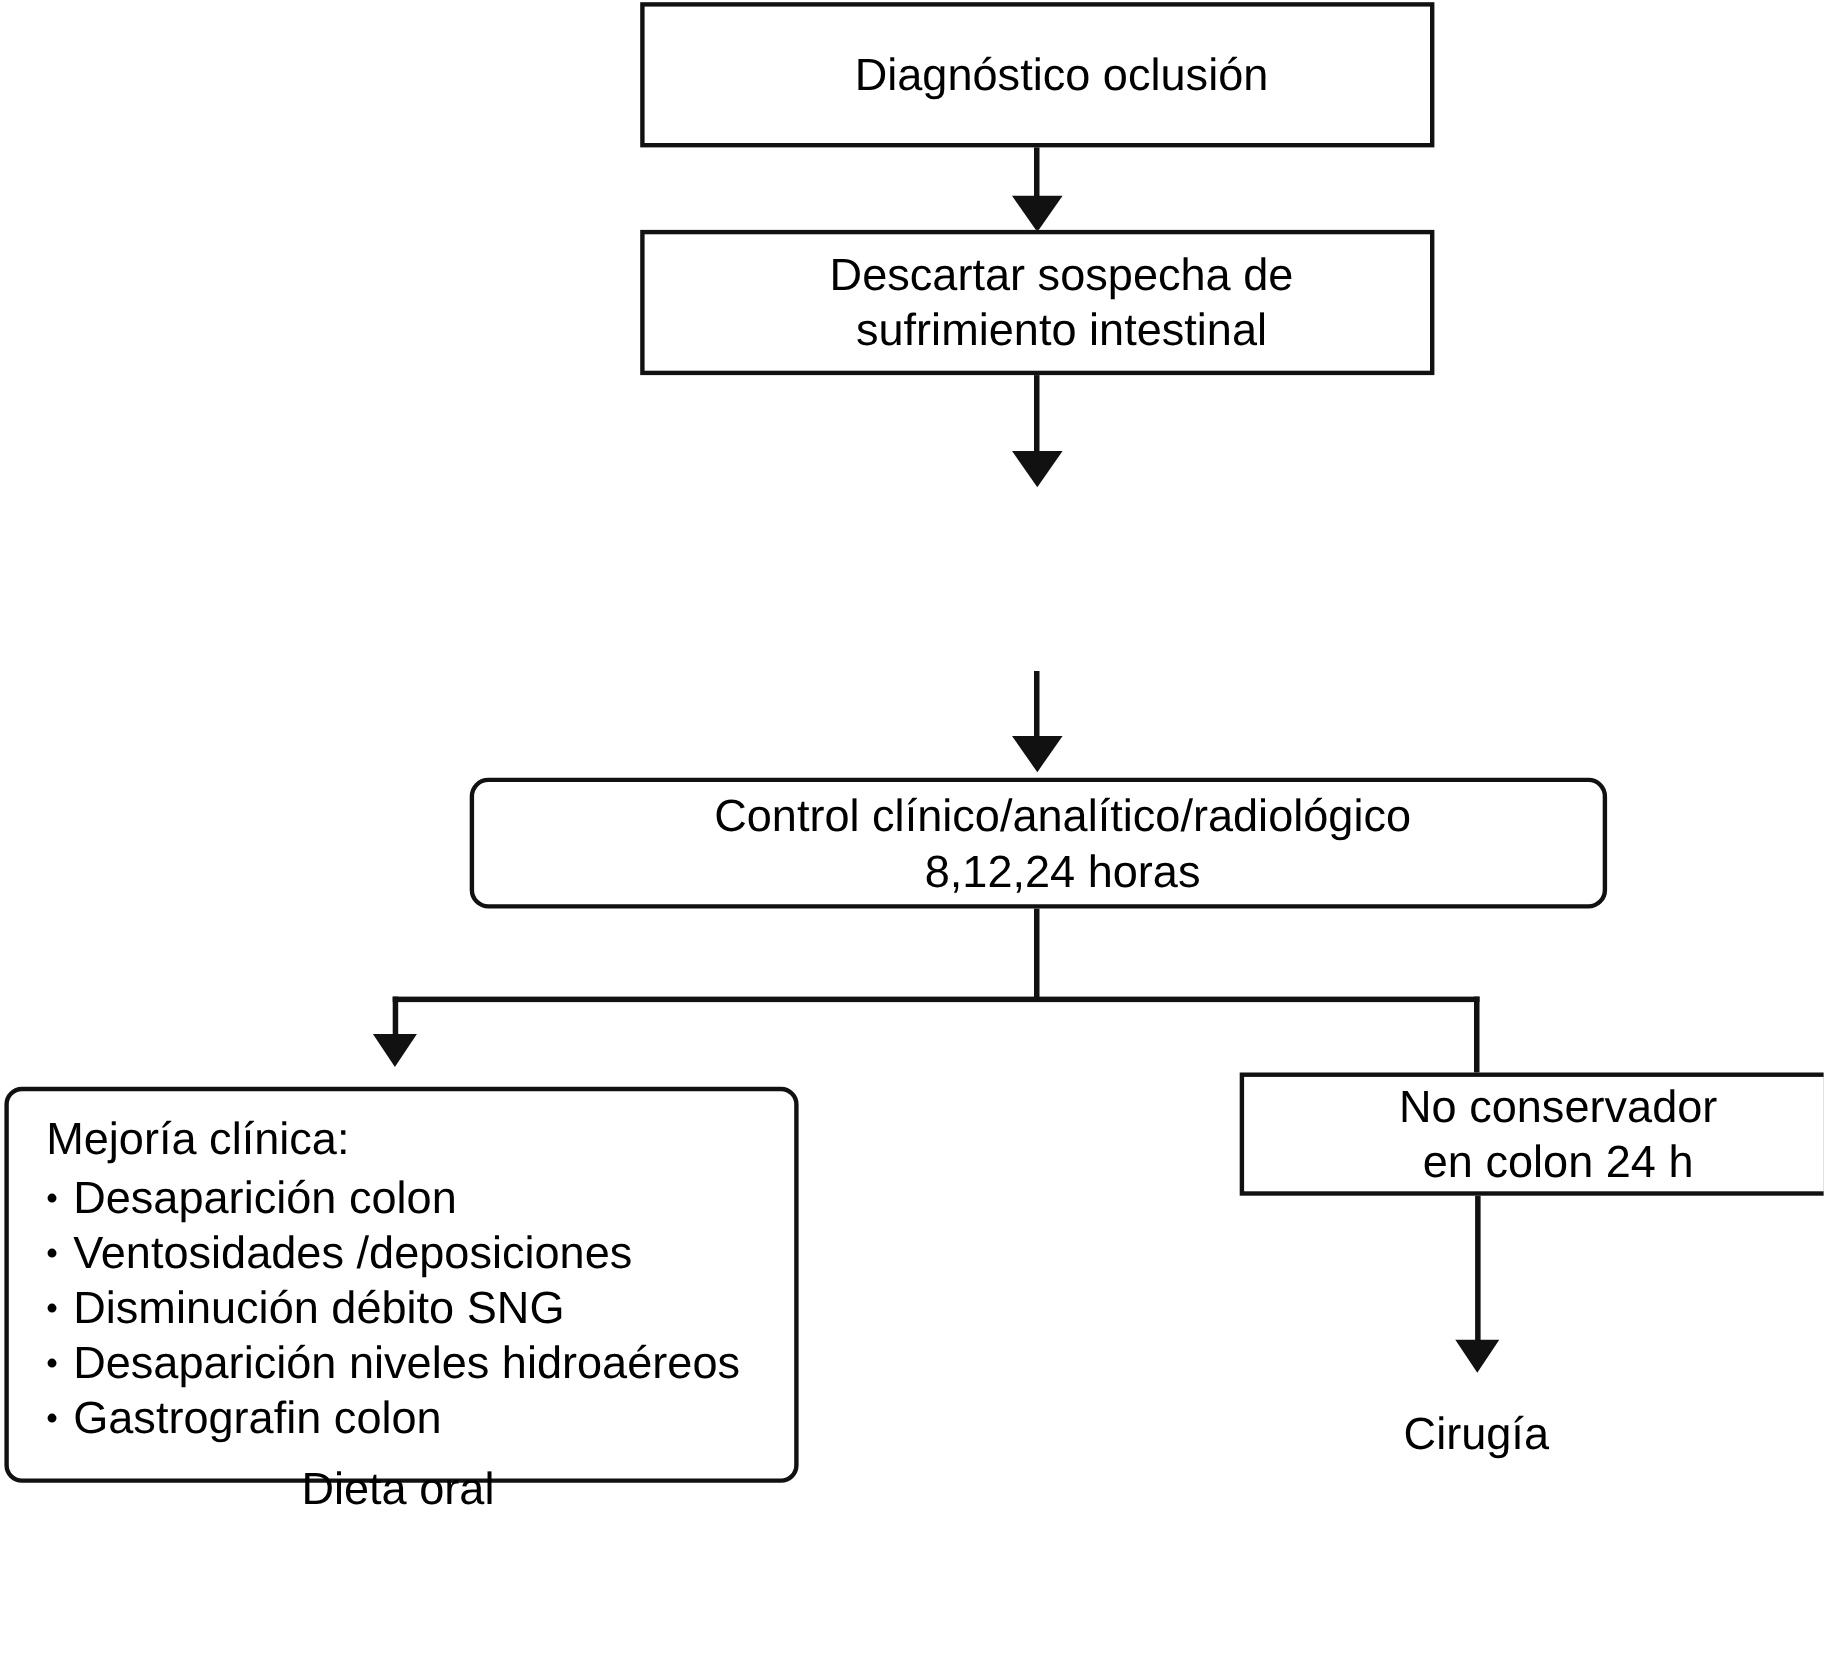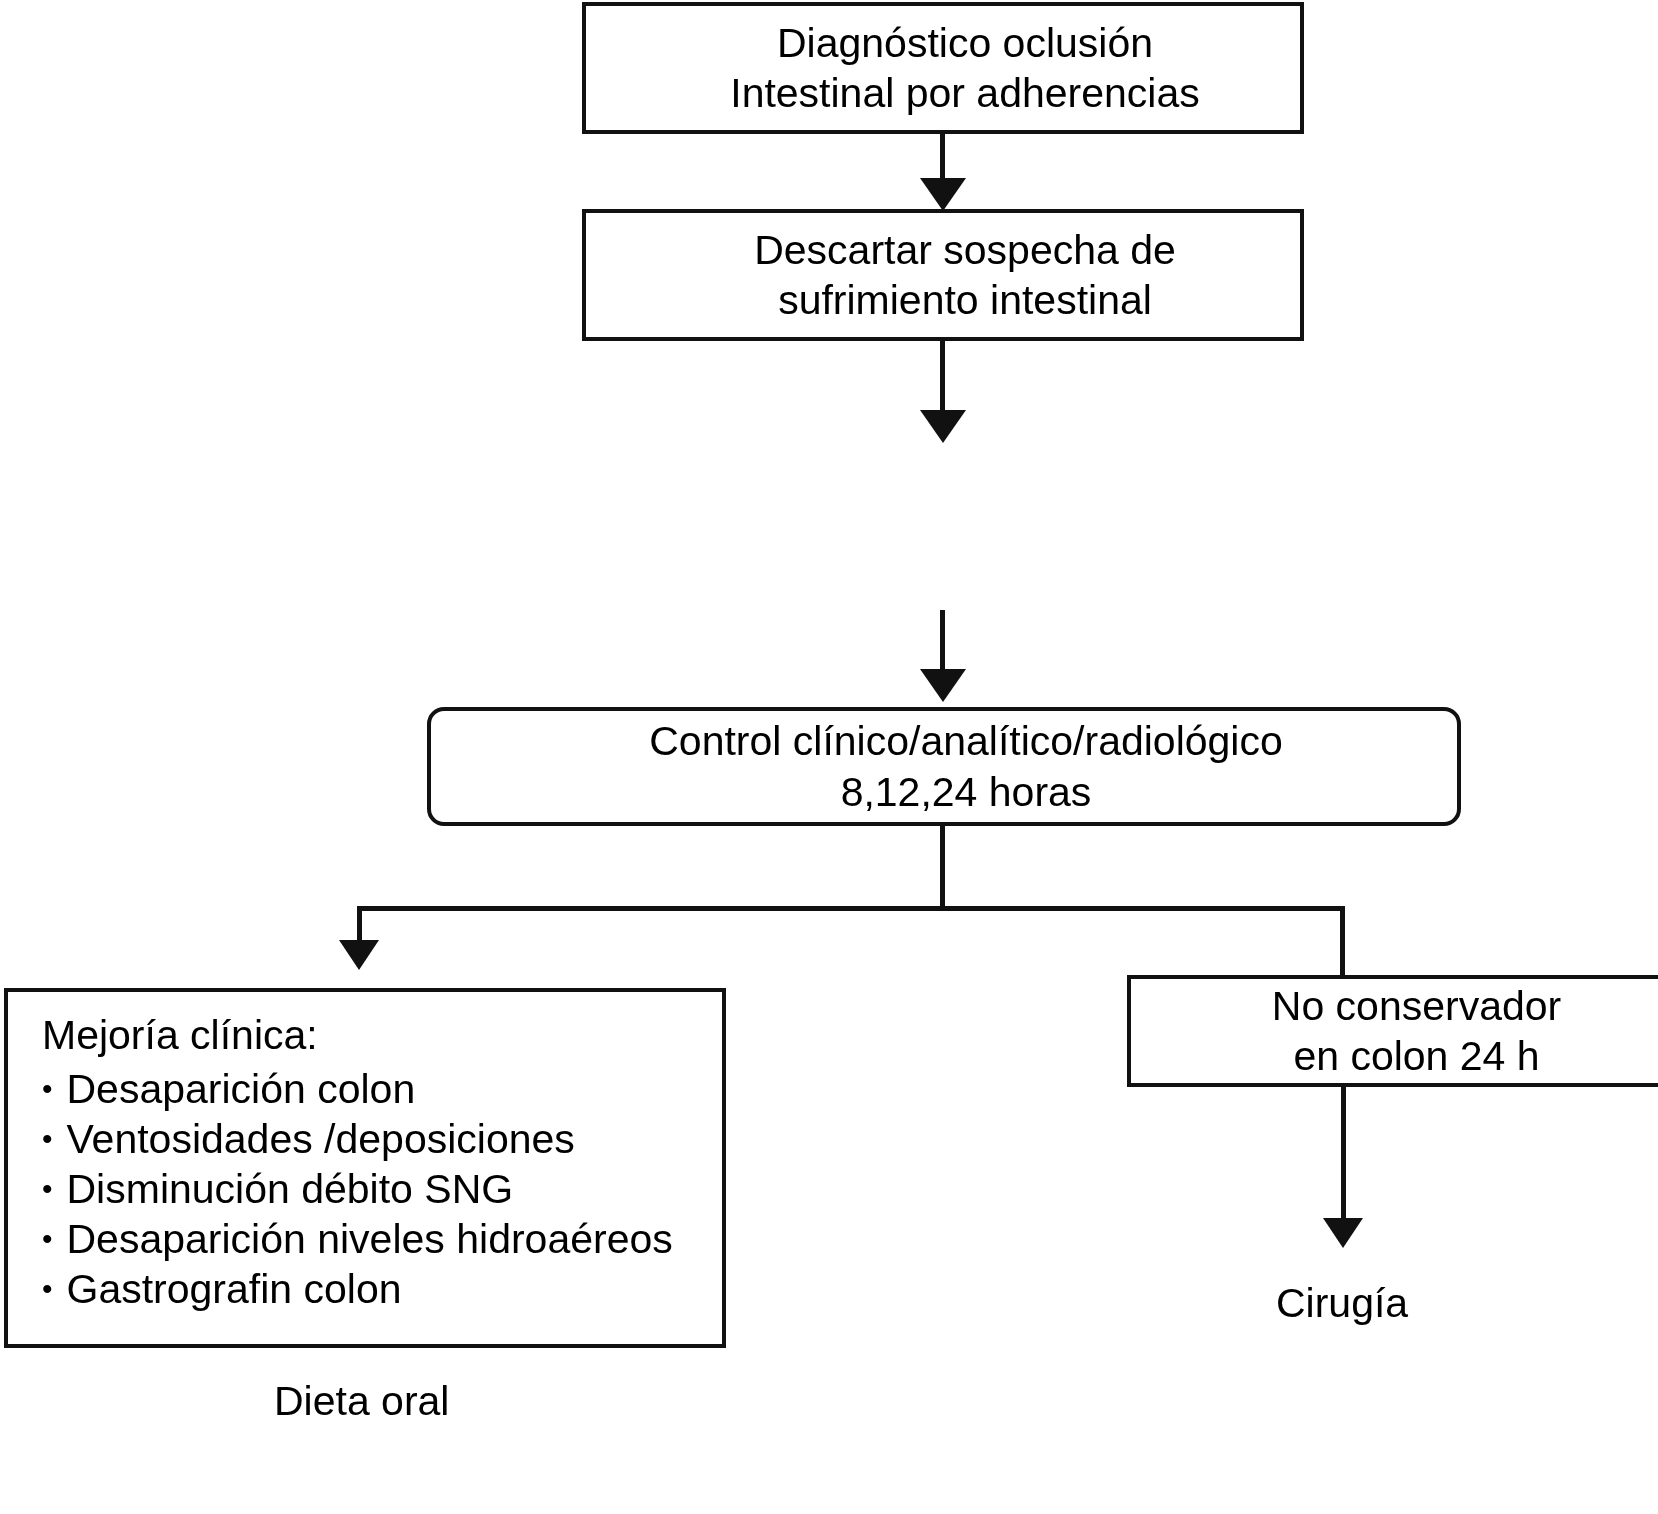--- a/index.html
+++ b/index.html
@@ -40,20 +40,21 @@
   #node-descartar   { left: 582px;  top: 209px;  width: 722px;  height: 132px; text-align: center; }
   #node-tratamiento { left: 474px;  top: 441px;  width: 942px;  height: 169px; }
   #node-control     { left: 427px;  top: 707px;  width: 1034px; height: 119px; border-radius: 17px; }
   #node-mejoria {
     left: 4px; top: 988px; width: 722px; height: 360px;
     align-items: flex-start;
     justify-content: flex-start;
     text-align: left;
     padding: 18px 0 0 34px;
     font-size: 41px;
+    border-radius: 16px;
   }
   #node-nogastro {
     left: 1127px; top: 975px; width: 535px; height: 112px;
     font-size: 41px;
   }
   .bullet-head { margin-bottom: 4px; }
   .bullet-row { display: flex; align-items: baseline; gap: 14px; }
   .bullet-dot { font-size: 30px; line-height: 1; position: relative; top: -4px; }
 
   
@@ -86,21 +87,20 @@
     white-space: nowrap;
   }
 </style>
 </head>
 <body>
 
 <div id="canvas">
 
   <div class="node" id="node-diagnostico">
     <span class="line">Diagnóstico oclusión</span>
-    <span class="line">Intestinal por adherencias</span>
   </div>
 
   <div class="vline" style="left:940px; top:134px; height:52px;"></div>
   <div class="arrowhead" style="left:920px; top:178px;"></div>
 
   <div class="node" id="node-descartar">
     <span class="line">Descartar sospecha de</span>
     <span class="line">sufrimiento intestinal</span>
   </div>
 
@@ -150,15 +150,15 @@
 
   <div class="node" id="node-nogastro">
     <span class="line">No conservador</span>
     <span class="line">en colon 24 h</span>
   </div>
 
   <div class="vline" style="left:1341px; top:1087px; height:140px;"></div>
   <div class="arrowhead small" style="left:1323px; top:1218px;"></div>
 
   <div class="free-label" style="left:1276px; top:1280px;">Cirugía</div>
-  <div class="free-label" style="left:274px; top:1378px;">Dieta oral</div>
+  <div class="free-label" style="left:274px; top:1330px;">Dieta oral</div>
 
 </div>
 
 </body></html>

